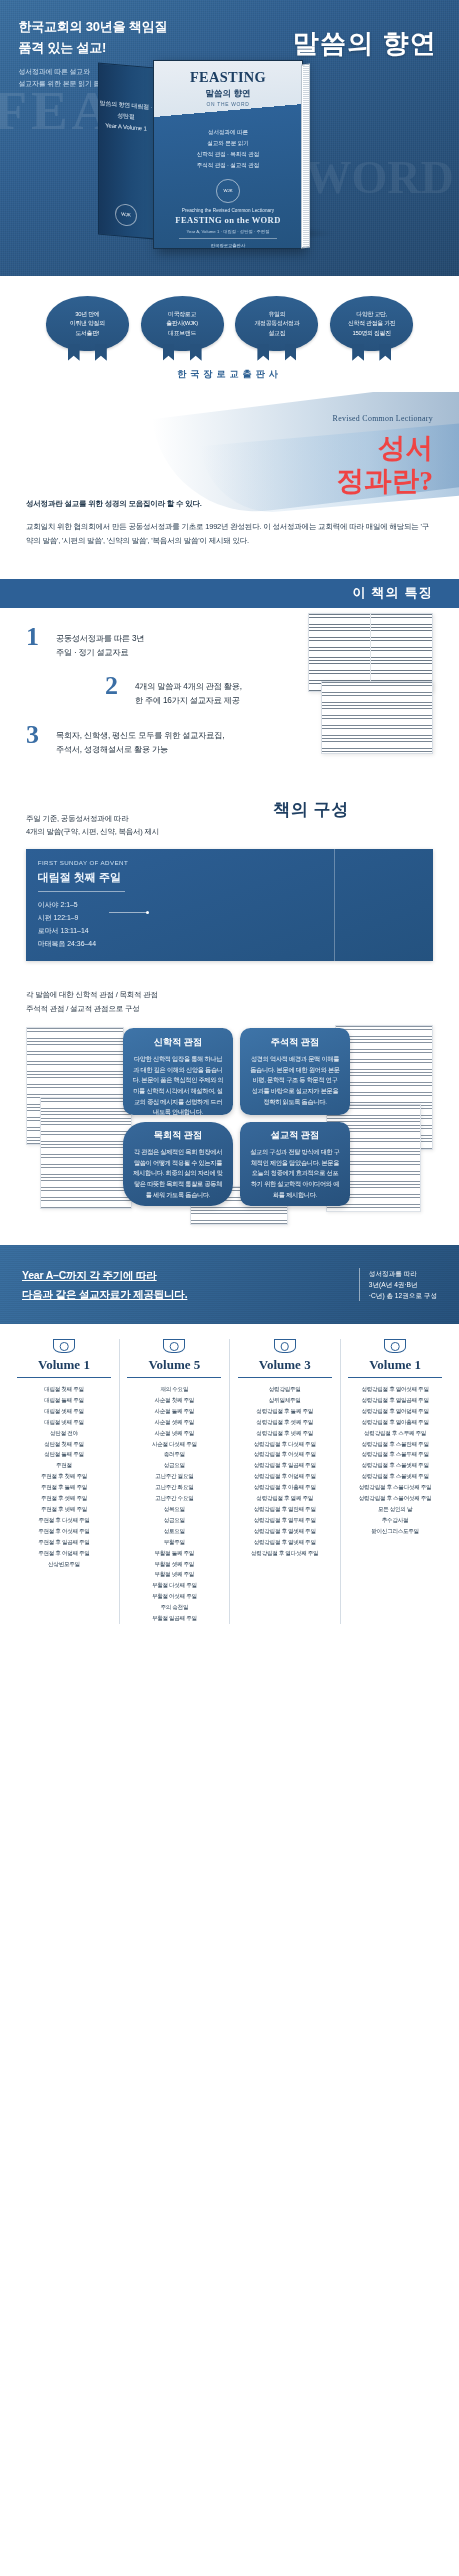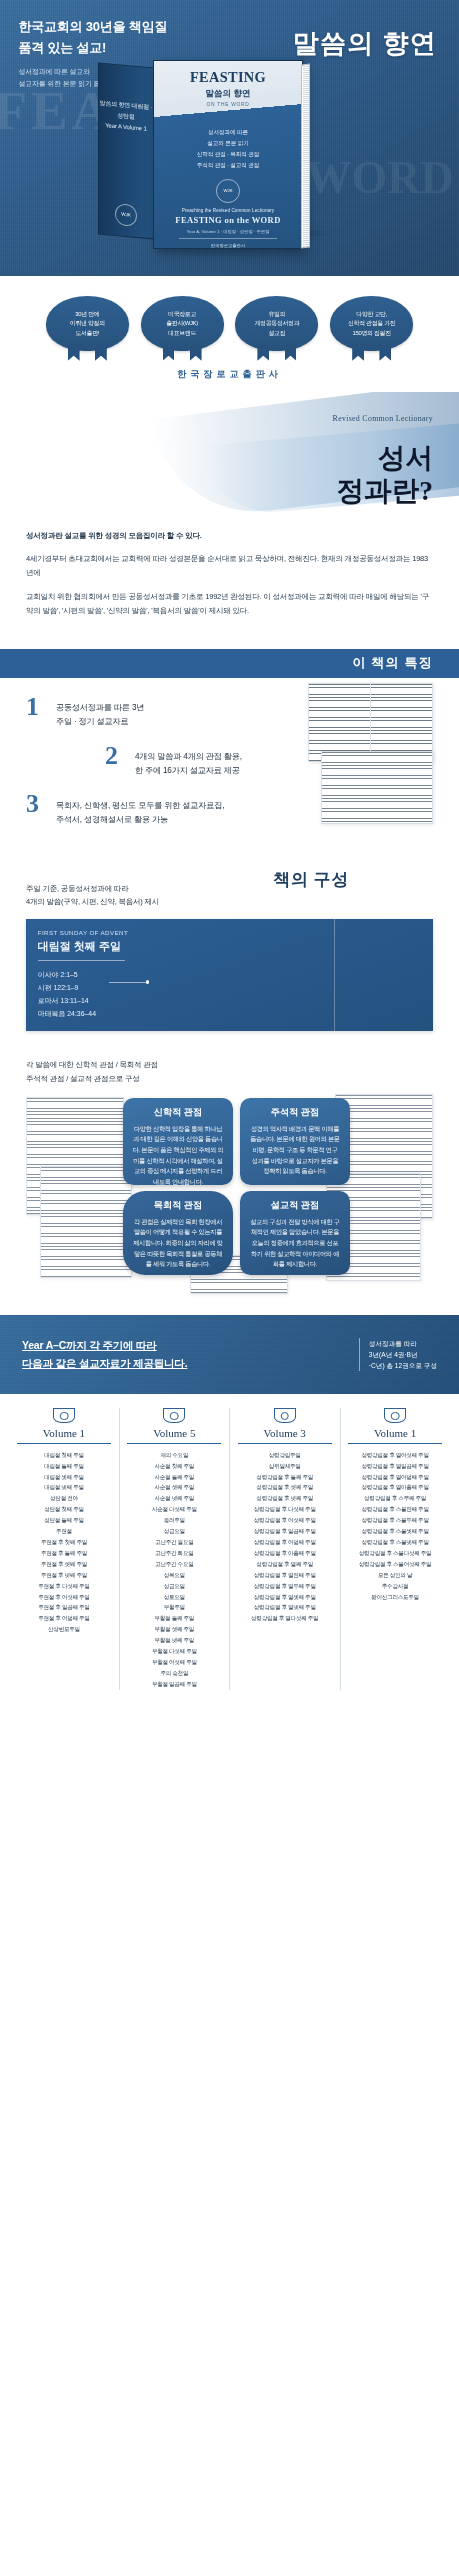--- a/index.html
+++ b/index.html
@@ -155,25 +155,25 @@
     position: absolute; right: -19.7px; top: 42px; width: 276px; height: 72px;
     background: linear-gradient(95deg, rgba(255,255,255,0) 0%, rgba(160,195,225,0.45) 60%, rgba(110,155,198,0.6) 100%);
     border-radius: 0 0 0 171px;
     transform: rotate(-5deg);
   }
   .lect .rcl {
     position: relative; text-align: right; color: #2b4f74; font-size: 7.9px;
     font-family: "Liberation Serif", serif; letter-spacing: 0.3px;
   }
   .lect .big {
-    position: relative; text-align: right; margin-top: 18px;
-    font-size: 27.6px; font-weight: bold; color: #0f172a; line-height: 1.2;
+    position: relative; text-align: right; margin-top: 8px;
+    font-size: 27.6px; font-weight: bold; color: #ef4444; line-height: 1.2;
     font-family: "Liberation Serif", serif;
   }
-  .lect .body { position: relative; margin-top: 22px; }
+  .lect .body { position: relative; }
   .lect .body p { font-size: 7.5px; line-height: 1.95; letter-spacing: -0.2px; color: #23384c; }
   .lect .body p.lead { font-weight: bold; }
   .lect .body p + p { margin-top: 8.5px; }
 
   
   .feat { width: 459px; background: #ffffff; padding: 3.9px 0 17px; position: relative; }
   .feat-head {
     background: #2d6096; color: #ffffff; height: 29px; width: 459px;
     display: flex; align-items: center; justify-content: flex-end;
     padding-right: 26px; font-size: 13px; font-weight: bold; letter-spacing: 1.3px;
@@ -278,21 +278,21 @@
   .vol { flex: 1; text-align: center; }
   .vol-mark {
     width: 22px; height: 14.4px; margin: 0 auto 3.9px;
     border: 0.7px solid #2d6096; border-radius: 0 0 40% 40%;
     position: relative;
   }
   .vol-mark:after {
     content: ""; position: absolute; left: 50%; top: 2.6px; transform: translateX(-50%);
     width: 6.6px; height: 6.6px; border: 0.7px solid #2d6096; border-radius: 50%;
   }
-  .vol-title { font-size: 11px; font-weight: normal; color: #1f3f62; font-family: "Liberation Serif", serif; }
+  .vol-title { font-size: 13px; font-weight: bold; color: #1f3f62; font-family: "Liberation Serif", serif; }
   .vol-rule { width: 92%; height: 0.7px; background: #2d6096; margin: 4.6px auto 5.9px; }
   .vol-list { font-size: 5.6px; line-height: 1.95; color: #23384c; letter-spacing: -0.3px; }
   .vol-sep { width: 0.7px; background: #d5dde5; }
 </style>
 </head>
 <body>
 
 <div class="page">
 
   <section class="hero">
@@ -367,21 +367,20 @@
   <section class="lect">
     <div class="swoosh"></div>
     <div class="swoosh2"></div>
     <div class="rcl">Revised Common Lectionary</div>
     <div class="big">
       <span>성서</span><br>
       <span>정과란?</span>
     </div>
     <div class="body">
       <p class="lead">성서정과란 설교를 위한 성경의 모음집이라 할 수 있다.</p>
-      <p>4세기경부터 초대교회에서는 교회력에 따라 성경본문을 순서대로 읽고 묵상하며, 전해진다. 현재의 개정공동성서정과는 1983년에</p>
       <p>교회일치 위한 협의회에서 만든 공동성서정과를 기초로 1992년 완성된다. 이 성서정과에는 교회력에 따라 매일에 해당되는 '구약의 말씀', '시편의 말씀', '신약의 말씀', '복음서의 말씀'이 제시돼 있다.</p>
     </div>
   </section>
 
   <section class="feat">
     <div class="feat-head">이 책의 특징</div>
     <div class="feat-body">
       <div class="feat-img">
         <div class="col"></div>
         <div class="col"></div>

